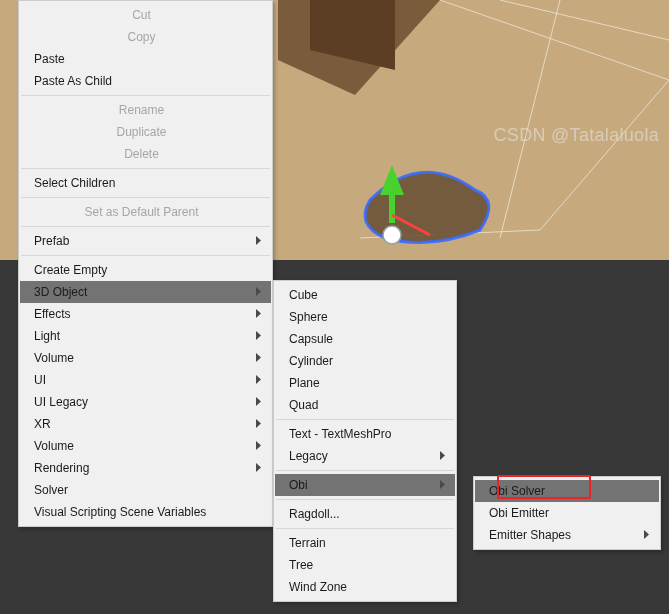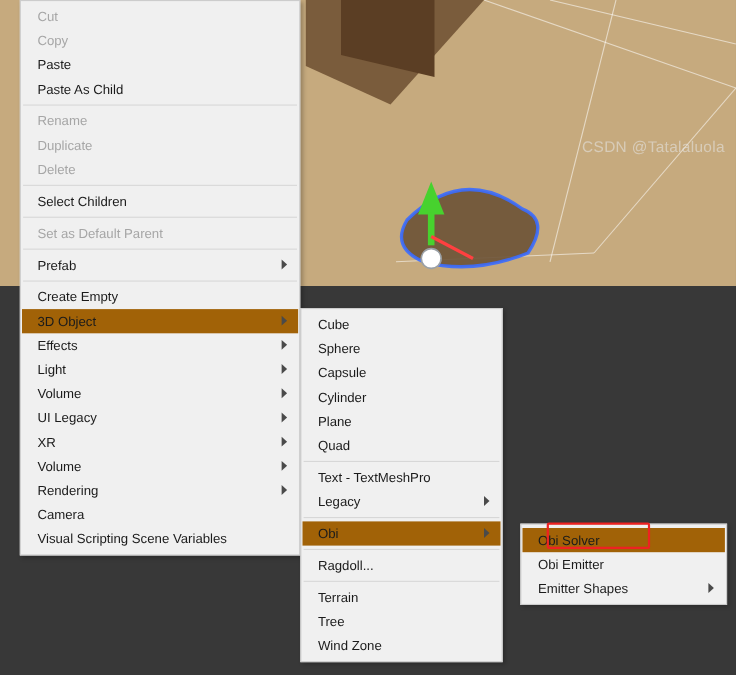--- a/index.html
+++ b/index.html
@@ -1,30 +1,30 @@
 <!DOCTYPE html>
 <html><head>
 <meta charset="utf-8">
 <style>
   * { box-sizing: border-box; margin: 0; padding: 0; font-family: "Microsoft YaHei", "Segoe UI", sans-serif; font-size: 12px; }
   body { width: 669px; height: 614px; background: #383838; overflow: hidden; position: relative; }
   .viewport { position: absolute; left: 0; top: 0; width: 669px; height: 260px; background: linear-gradient(to bottom, #c8a878 0%, #b89868 100%); }
   .viewport svg { width: 100%; height: 100%; }
   .dark-panel { position: absolute; left: 0; top: 260px; width: 669px; height: 354px; background: #383838; }
   .dark-top { position: absolute; left: 0; top: 260px; width: 669px; height: 22px; background: #282828; }
-  .watermark { position: absolute; right: 10px; top: 125px; color: rgba(230,230,230,0.56); font-size: 14px; letter-spacing: 0.3px; pointer-events: none; }
+  .watermark { position: absolute; right: 10px; top: 125px; color: rgba(230,230,230,0.56); font-size: 18px; letter-spacing: 0.3px; pointer-events: none; }
 
   .ctx-menu { position: absolute; background: #f0f0f0; border: 1px solid #cccccc; box-shadow: 2px 2px 4px rgba(0,0,0,0.25); padding: 3px 1px; }
   .ctx-menu.m1 { left: 18px; top: 0; width: 255px; }
   .ctx-menu.m2 { left: 273px; top: 280px; width: 184px; }
   .ctx-menu.m3 { left: 473px; top: 476px; width: 188px; }
 
   .mi { display: flex; align-items: center; height: 22px; padding: 0 22px 0 14px; color: #1b1b1b; cursor: default; position: relative; }
-  .mi.disabled { color: #a6a6a6; }
-  .mi.hl { background: #a16207; }
+  .mi.disabled { color: #a6a6a6; justify-content: center; }
+  .mi.hl { background: #737373; }
   .mi .arrow { position: absolute; right: 8px; top: 5px; }
   .mi .arrow svg { display: block; }
   .sep { height: 1px; background: #d7d7d7; margin: 3px 1px; }
 
   .red-box { position: absolute; border: 2px solid #ee2222; border-radius: 2px; pointer-events: none; }
   .red-box.r1 { left: 497px; top: 475px; width: 94px; height: 24px; }
 </style>
 </head>
 <body>
 
@@ -121,20 +121,28 @@
     </div>
     <div class="mi">
       <span>Volume</span>
       <span class="arrow">
         <svg width="8" height="11">
           <path d="M1 1 L6 5.5 L1 10 Z" fill="#4a4a4a"></path>
         </svg>
       </span>
     </div>
     <div class="mi">
+      <span>UI</span>
+      <span class="arrow">
+        <svg width="8" height="11">
+          <path d="M1 1 L6 5.5 L1 10 Z" fill="#4a4a4a"></path>
+        </svg>
+      </span>
+    </div>
+    <div class="mi">
       <span>UI Legacy</span>
       <span class="arrow">
         <svg width="8" height="11">
           <path d="M1 1 L6 5.5 L1 10 Z" fill="#4a4a4a"></path>
         </svg>
       </span>
     </div>
     <div class="mi">
       <span>XR</span>
       <span class="arrow">
@@ -153,21 +161,21 @@
     </div>
     <div class="mi">
       <span>Rendering</span>
       <span class="arrow">
         <svg width="8" height="11">
           <path d="M1 1 L6 5.5 L1 10 Z" fill="#4a4a4a"></path>
         </svg>
       </span>
     </div>
     <div class="mi">
-      <span>Camera</span>
+      <span>Solver</span>
     </div>
     <div class="mi">
       <span>Visual Scripting Scene Variables</span>
     </div>
   </div>
 <div class="ctx-menu m2" id="menu2">
     <div class="mi">
       <span>Cube</span>
     </div>
     <div class="mi">

